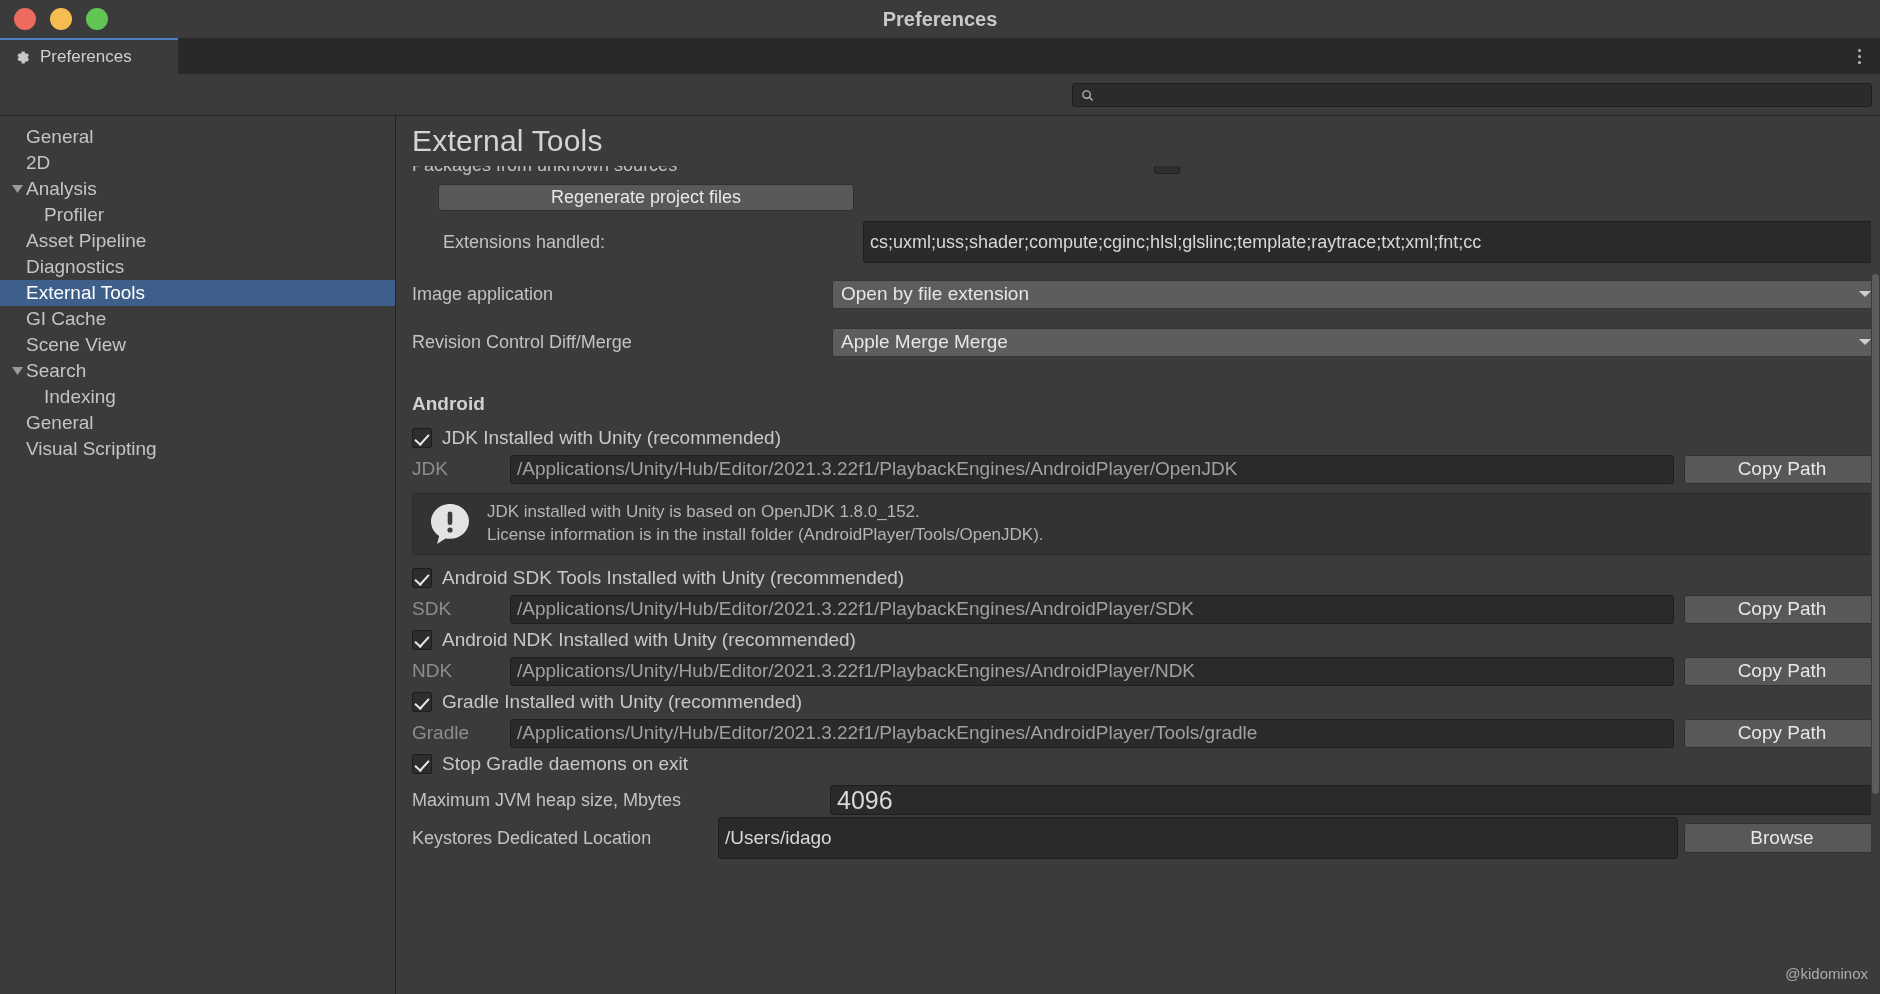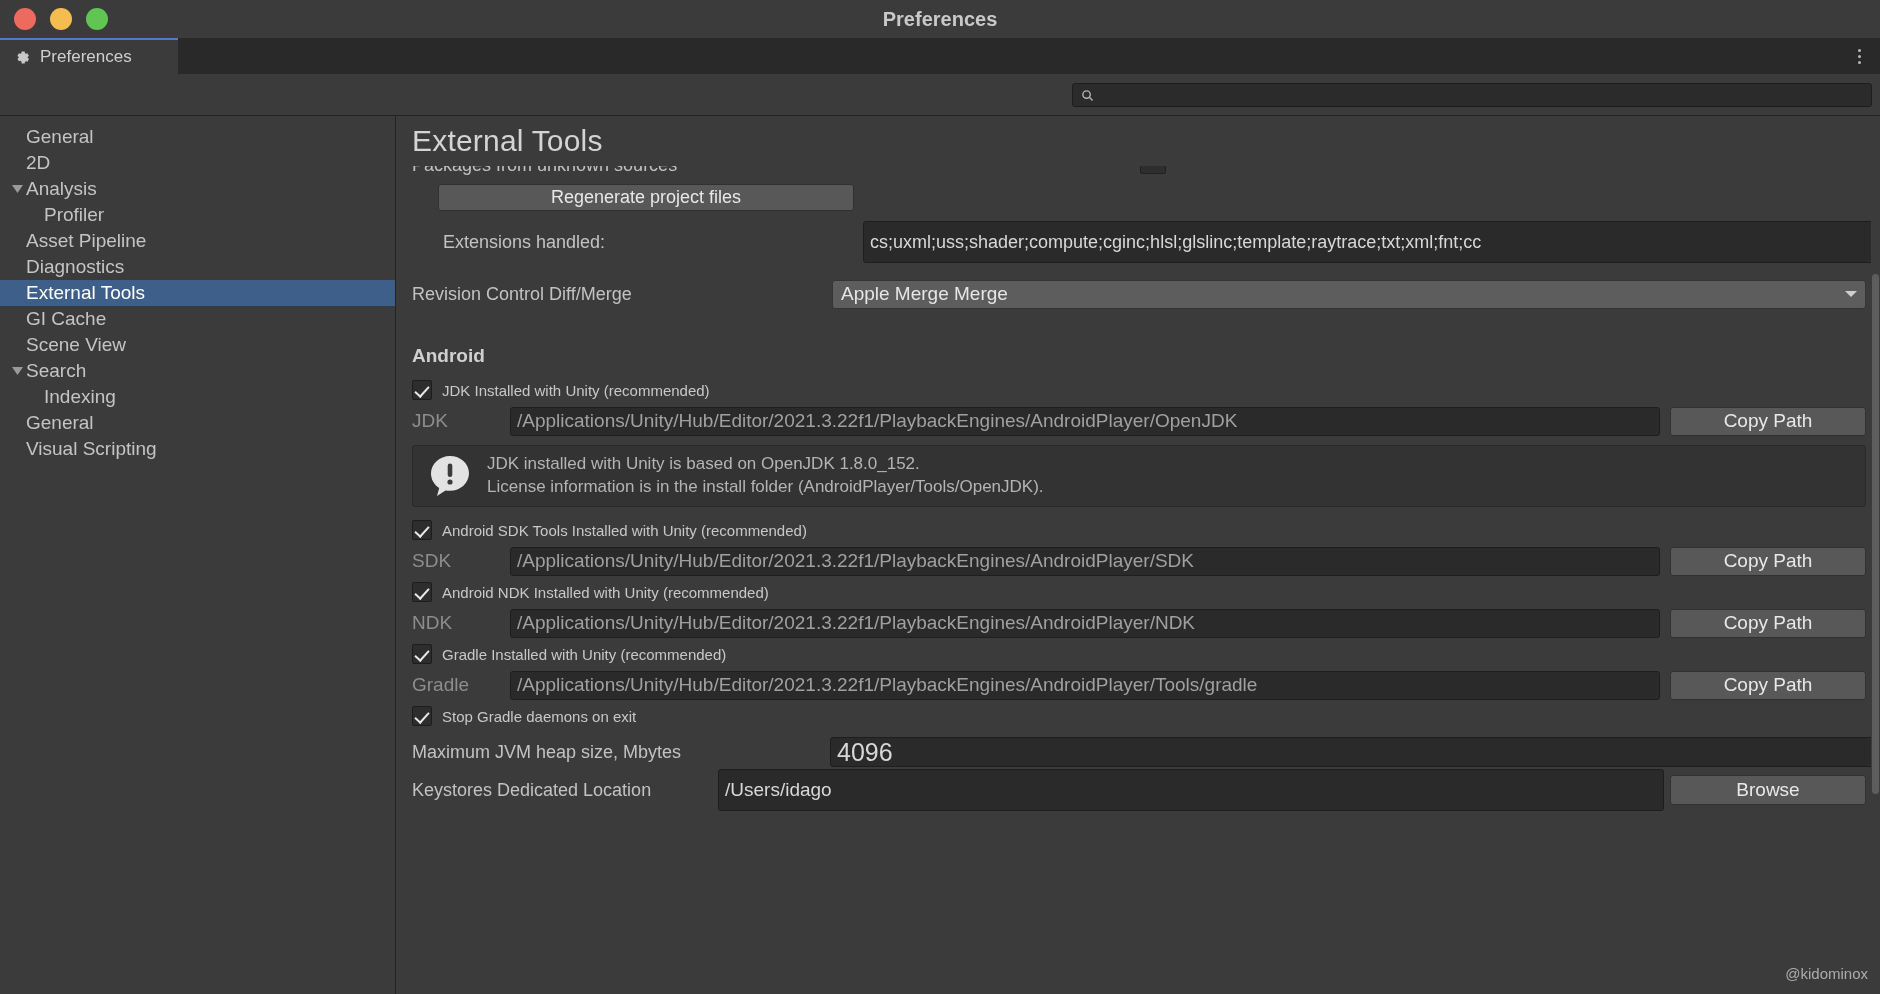--- a/index.html
+++ b/index.html
@@ -120,21 +120,21 @@
     color: #d4d4d4;
     font-size: 30px;
     padding: 8px 0 2px 16px;
     letter-spacing: .2px;
   }
   .scrollarea {
     position: absolute;
     top: 48px; left: 0; right: 0; bottom: 0;
     overflow: hidden;
   }
-  .rowlist { padding-left: 16px; padding-right: 14px; }
+  .rowlist { padding-left: 16px; padding-right: 0; }
 
   .row {
     display: flex; align-items: center;
     min-height: 22px;
   }
   .label {
     color: #c2c2c2; font-size: 18px;
     flex: none;
   }
 
@@ -217,21 +217,21 @@
   }
   .checkbox.checked::after {
     content: "";
     position: absolute;
     left: 5px; top: 2px;
     width: 6px; height: 12px;
     border: solid #e9e9e9;
     border-width: 0 2.4px 2.4px 0;
     transform: rotate(42deg);
   }
-  .checkrow .label { font-size: 15px; color: #c8c8c8; }
+  .checkrow .label { font-size: 19px; color: #c8c8c8; }
 
   .pathrow {
     display: flex; align-items: center;
     height: 32px; gap: 4px;
   }
   .pathrow .plabel {
     width: 94px; flex: none;
     color: #8d8d8d; font-size: 19px;
   }
   .pathrow .field {
@@ -405,20 +405,27 @@
           <span class="mini-toggle"></span>
         </div>
 
         <div class="btn regen">Regenerate project files</div>
 
         <div class="row row-ext">
           <span class="label">Extensions handled:</span>
           <span class="field">cs;uxml;uss;shader;compute;cginc;hlsl;glslinc;template;raytrace;txt;xml;fnt;cc</span>
         </div>
 
+        <div class="row row-drop">
+          <span class="label">Image application</span>
+          <span class="dropdown">
+            <span>Open by file extension</span>
+            <span class="caret"></span>
+          </span>
+        </div>
 
         <div class="row row-drop">
           <span class="label">Revision Control Diff/Merge</span>
           <span class="dropdown">
             <span>Apple Merge Merge</span>
             <span class="caret"></span>
           </span>
         </div>
 
         <div class="section-head">Android</div>

